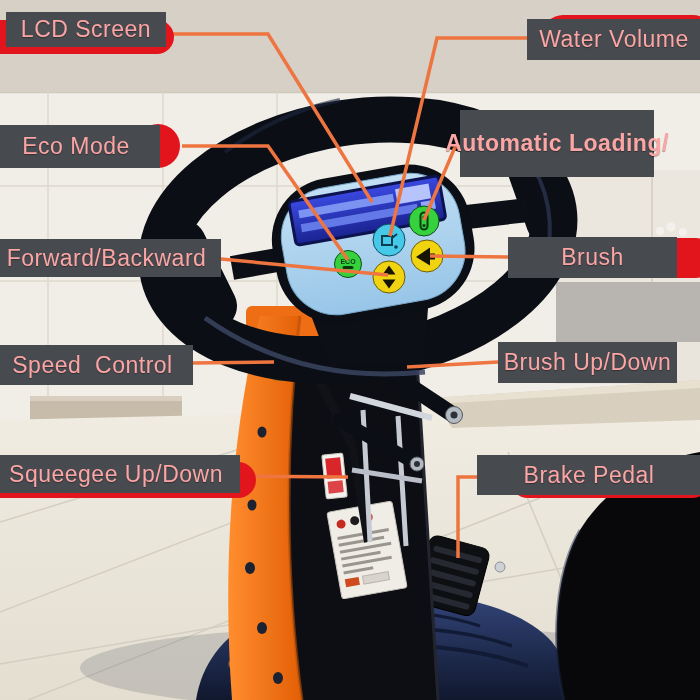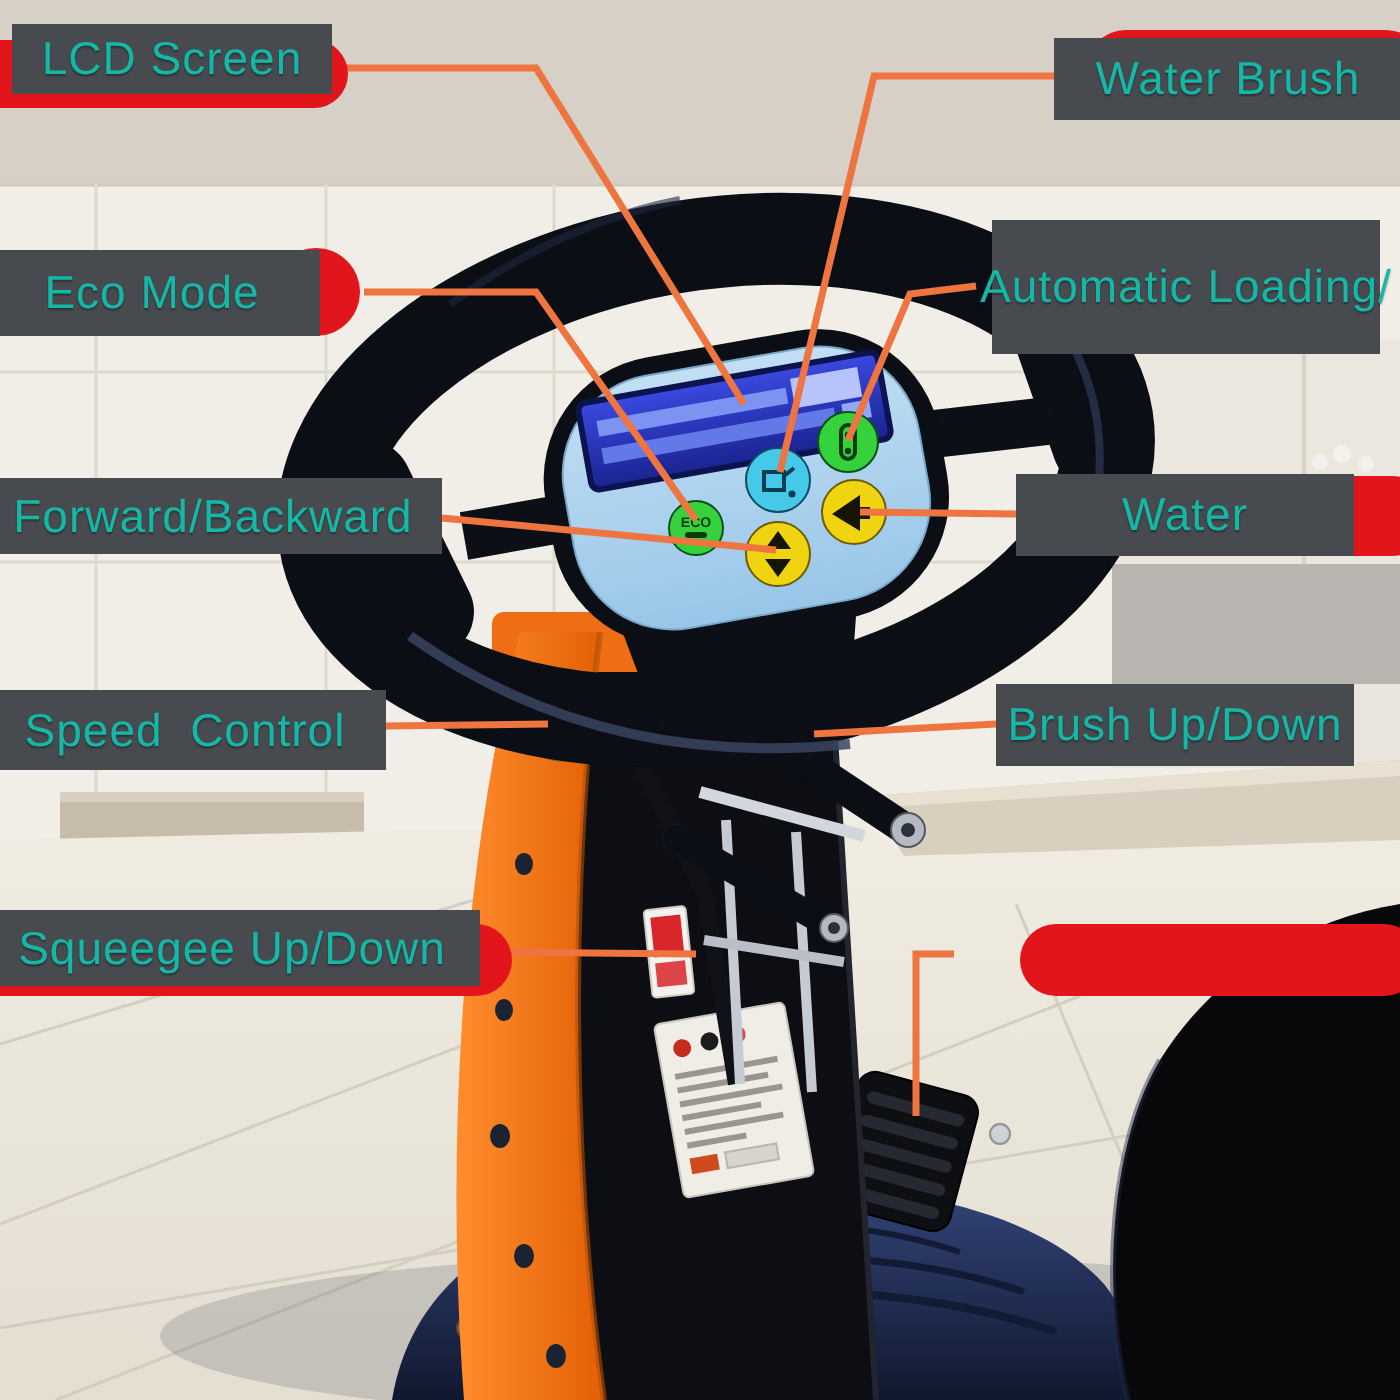--- a/index.html
+++ b/index.html
@@ -4,33 +4,33 @@
 <style>
   html,body{margin:0;padding:0;background:#fff;}
   .canvas{
     position:relative;width:700px;height:700px;overflow:hidden;
     font-family:"Liberation Sans",sans-serif;background:#d6d0c6;
   }
   .scene{position:absolute;left:0;top:0;z-index:1;}
   .label{position:absolute;left:0;top:0;width:700px;height:700px;pointer-events:none;z-index:3;}
   .pill{position:absolute;background:#e2151c;border-radius:18px;}
   .plate{
-    position:absolute;background:#474a4f;color:#14b8a6;
+    position:absolute;background:#474a4f;color:#fca5a5;
     display:flex;align-items:center;justify-content:center;
     font-size:23px;letter-spacing:.5px;white-space:pre;
     text-shadow:0 1px 1px rgba(0,0,0,.35);
   }
   
   #label-lcd      .pill {left:-30px;top:20px;width:204px;height:34px;border-radius:17px;}
   #label-lcd      .plate{left:6px;top:12px;width:160px;height:35px;}
   #label-water    .pill {left:543px;top:15px;width:170px;height:40px;border-radius:20px;}
   #label-water    .plate{left:527px;top:19px;width:174px;height:41px;}
   #label-eco      .pill {left:136px;top:124px;width:44px;height:44px;border-radius:50%;}
   #label-eco      .plate{left:-8px;top:125px;width:168px;height:43px;}
-  #label-autobrush .plate{left:496px;top:110px;width:194px;height:67px;flex-direction:column;line-height:31px;}
+  #label-autobrush .plate{left:460px;top:110px;width:194px;height:67px;flex-direction:column;line-height:31px;font-weight:bold;}
   #label-fb       .plate{left:-8px;top:239px;width:229px;height:38px;}
   #label-horn     .pill {left:520px;top:238px;width:196px;height:40px;border-radius:20px;}
   #label-horn     .plate{left:508px;top:237px;width:169px;height:41px;}
   #label-speed    .plate{left:-8px;top:345px;width:201px;height:40px;}
   #label-brush    .plate{left:498px;top:342px;width:179px;height:41px;}
   #label-squeegee .pill {left:-20px;top:462px;width:276px;height:36px;}
   #label-squeegee .plate{left:-8px;top:455px;width:248px;height:38px;}
   #label-brake    .pill {left:510px;top:462px;width:200px;height:36px;}
   #label-brake    .plate{left:477px;top:455px;width:224px;height:40px;}
 </style>
@@ -259,43 +259,44 @@
     <path d="M477,477 L458,477 L458,558"></path>
   </g>
 </svg>
 
 <div class="label" id="label-lcd">
   <span class="pill"></span>
   <span class="plate">LCD Screen</span>
 </div>
 <div class="label" id="label-water">
   <span class="pill"></span>
-  <span class="plate">Water Brush</span>
+  <span class="plate">Water Volume</span>
 </div>
 <div class="label" id="label-eco">
   <span class="pill"></span>
   <span class="plate">Eco Mode</span>
 </div>
 <div class="label" id="label-autobrush">
   <span class="plate"><span>Automatic Loading/</span></span>
 </div>
 <div class="label" id="label-fb">
   <span class="plate">Forward/Backward</span>
 </div>
 <div class="label" id="label-horn">
   <span class="pill"></span>
-  <span class="plate">Water</span>
+  <span class="plate">Brush</span>
 </div>
 <div class="label" id="label-speed">
   <span class="plate">Speed  Control</span>
 </div>
 <div class="label" id="label-brush">
   <span class="plate">Brush Up/Down</span>
 </div>
 <div class="label" id="label-squeegee">
   <span class="pill"></span>
   <span class="plate">Squeegee Up/Down</span>
 </div>
 <div class="label" id="label-brake">
   <span class="pill"></span>
+  <span class="plate">Brake Pedal</span>
 </div>
 
 </div>
 
 </body></html>

